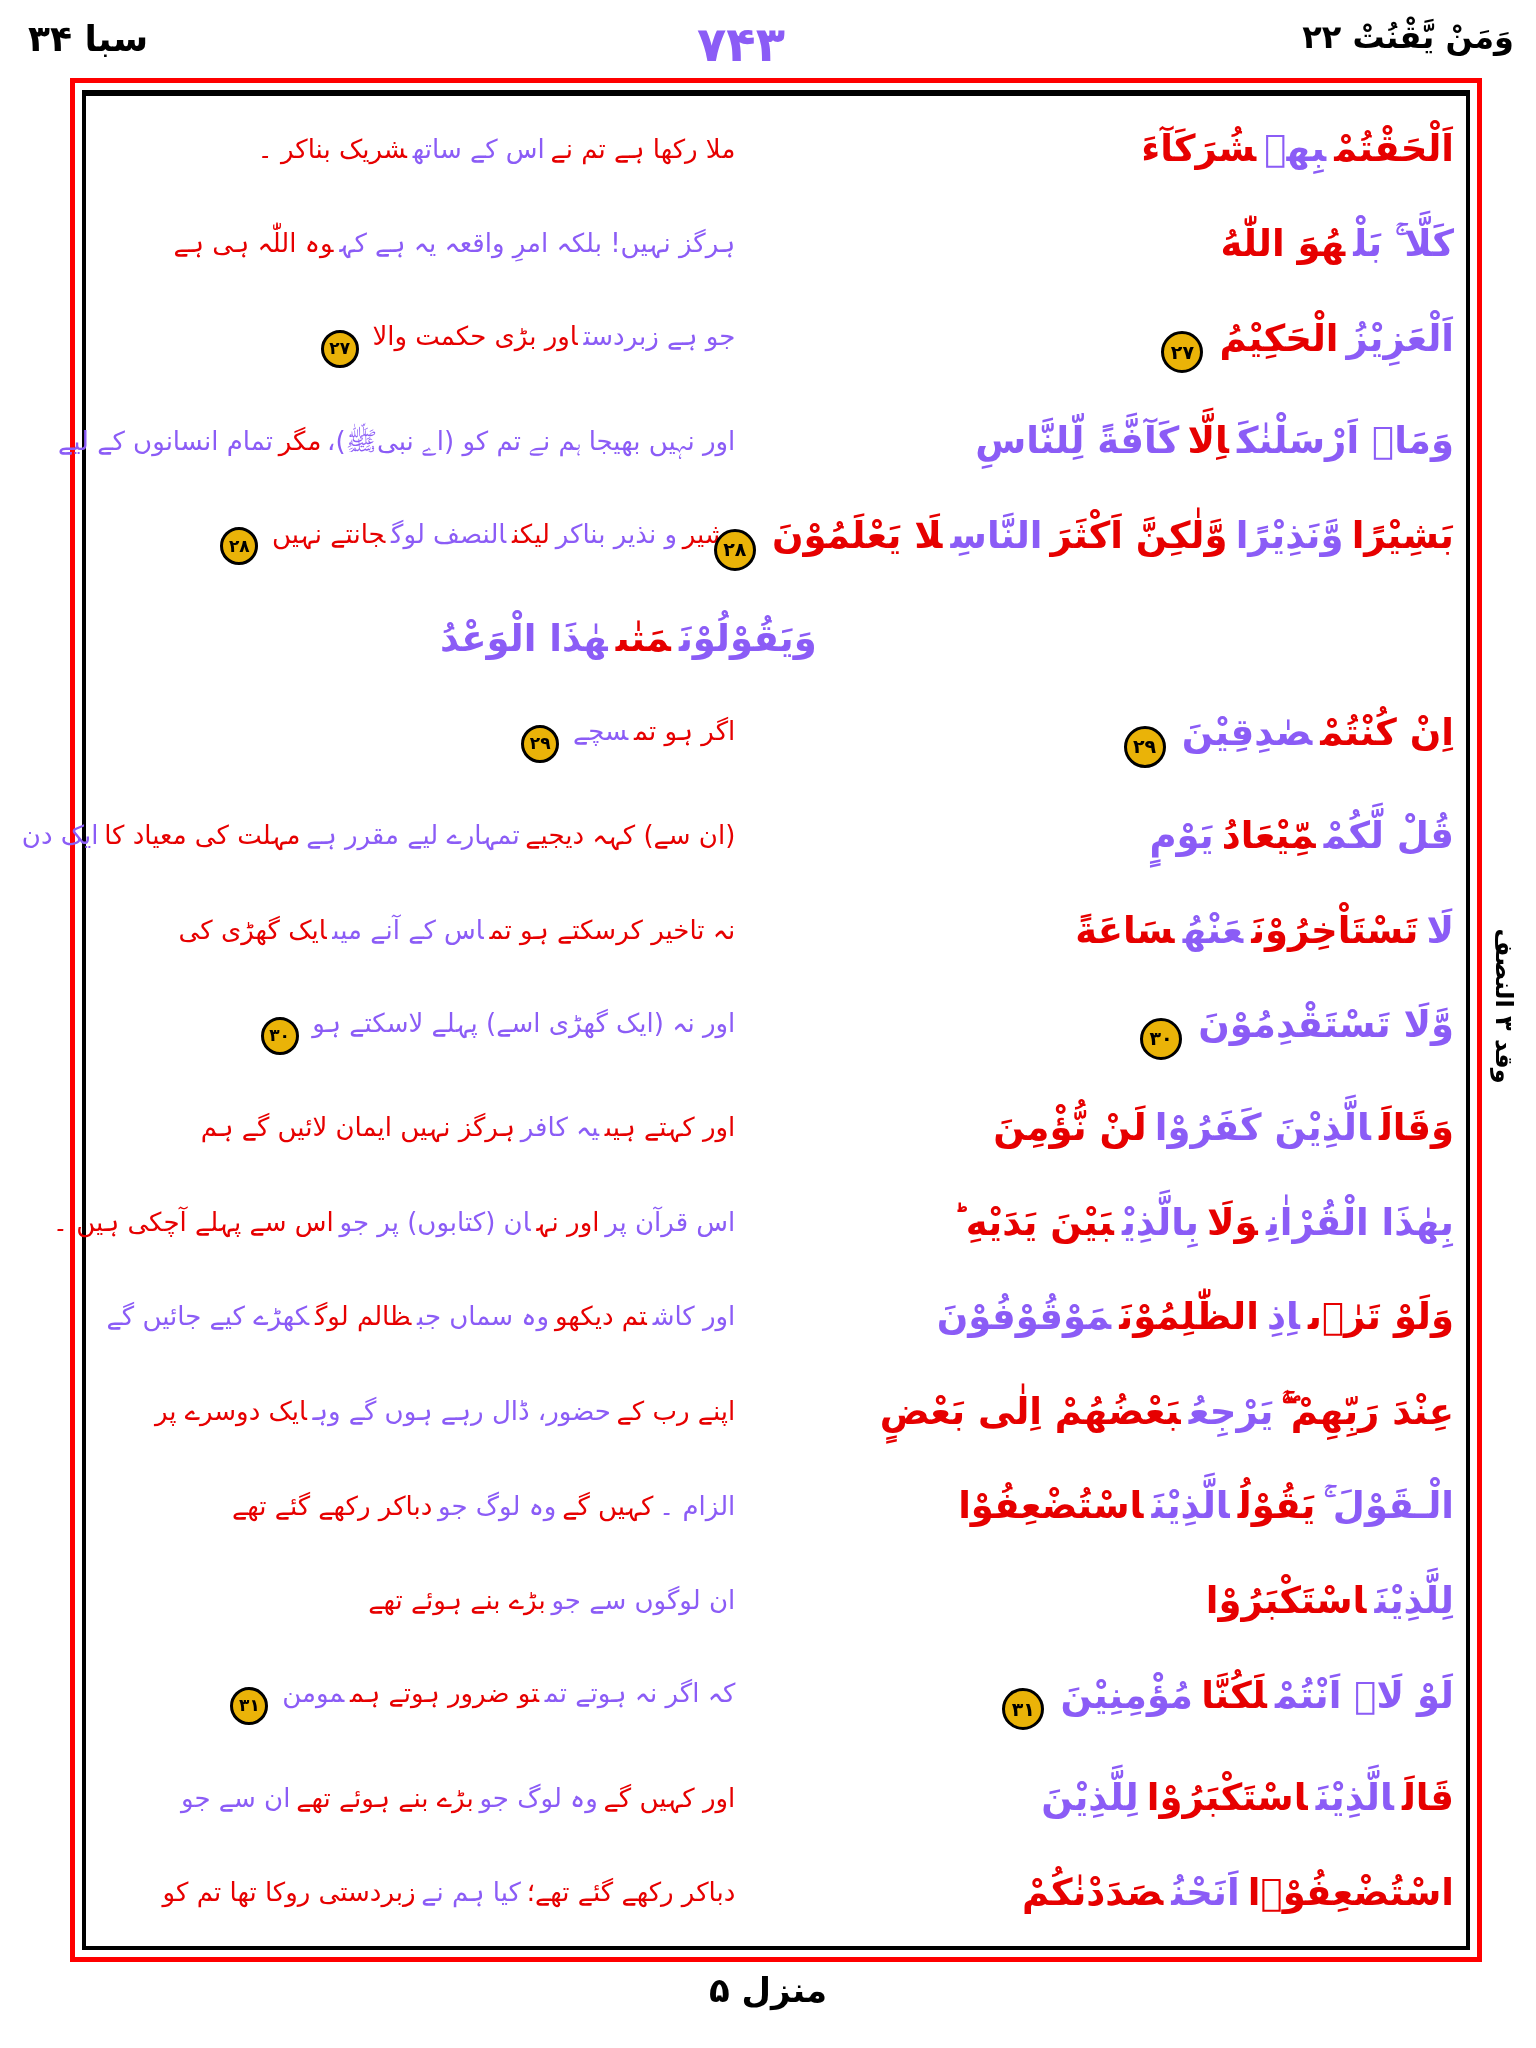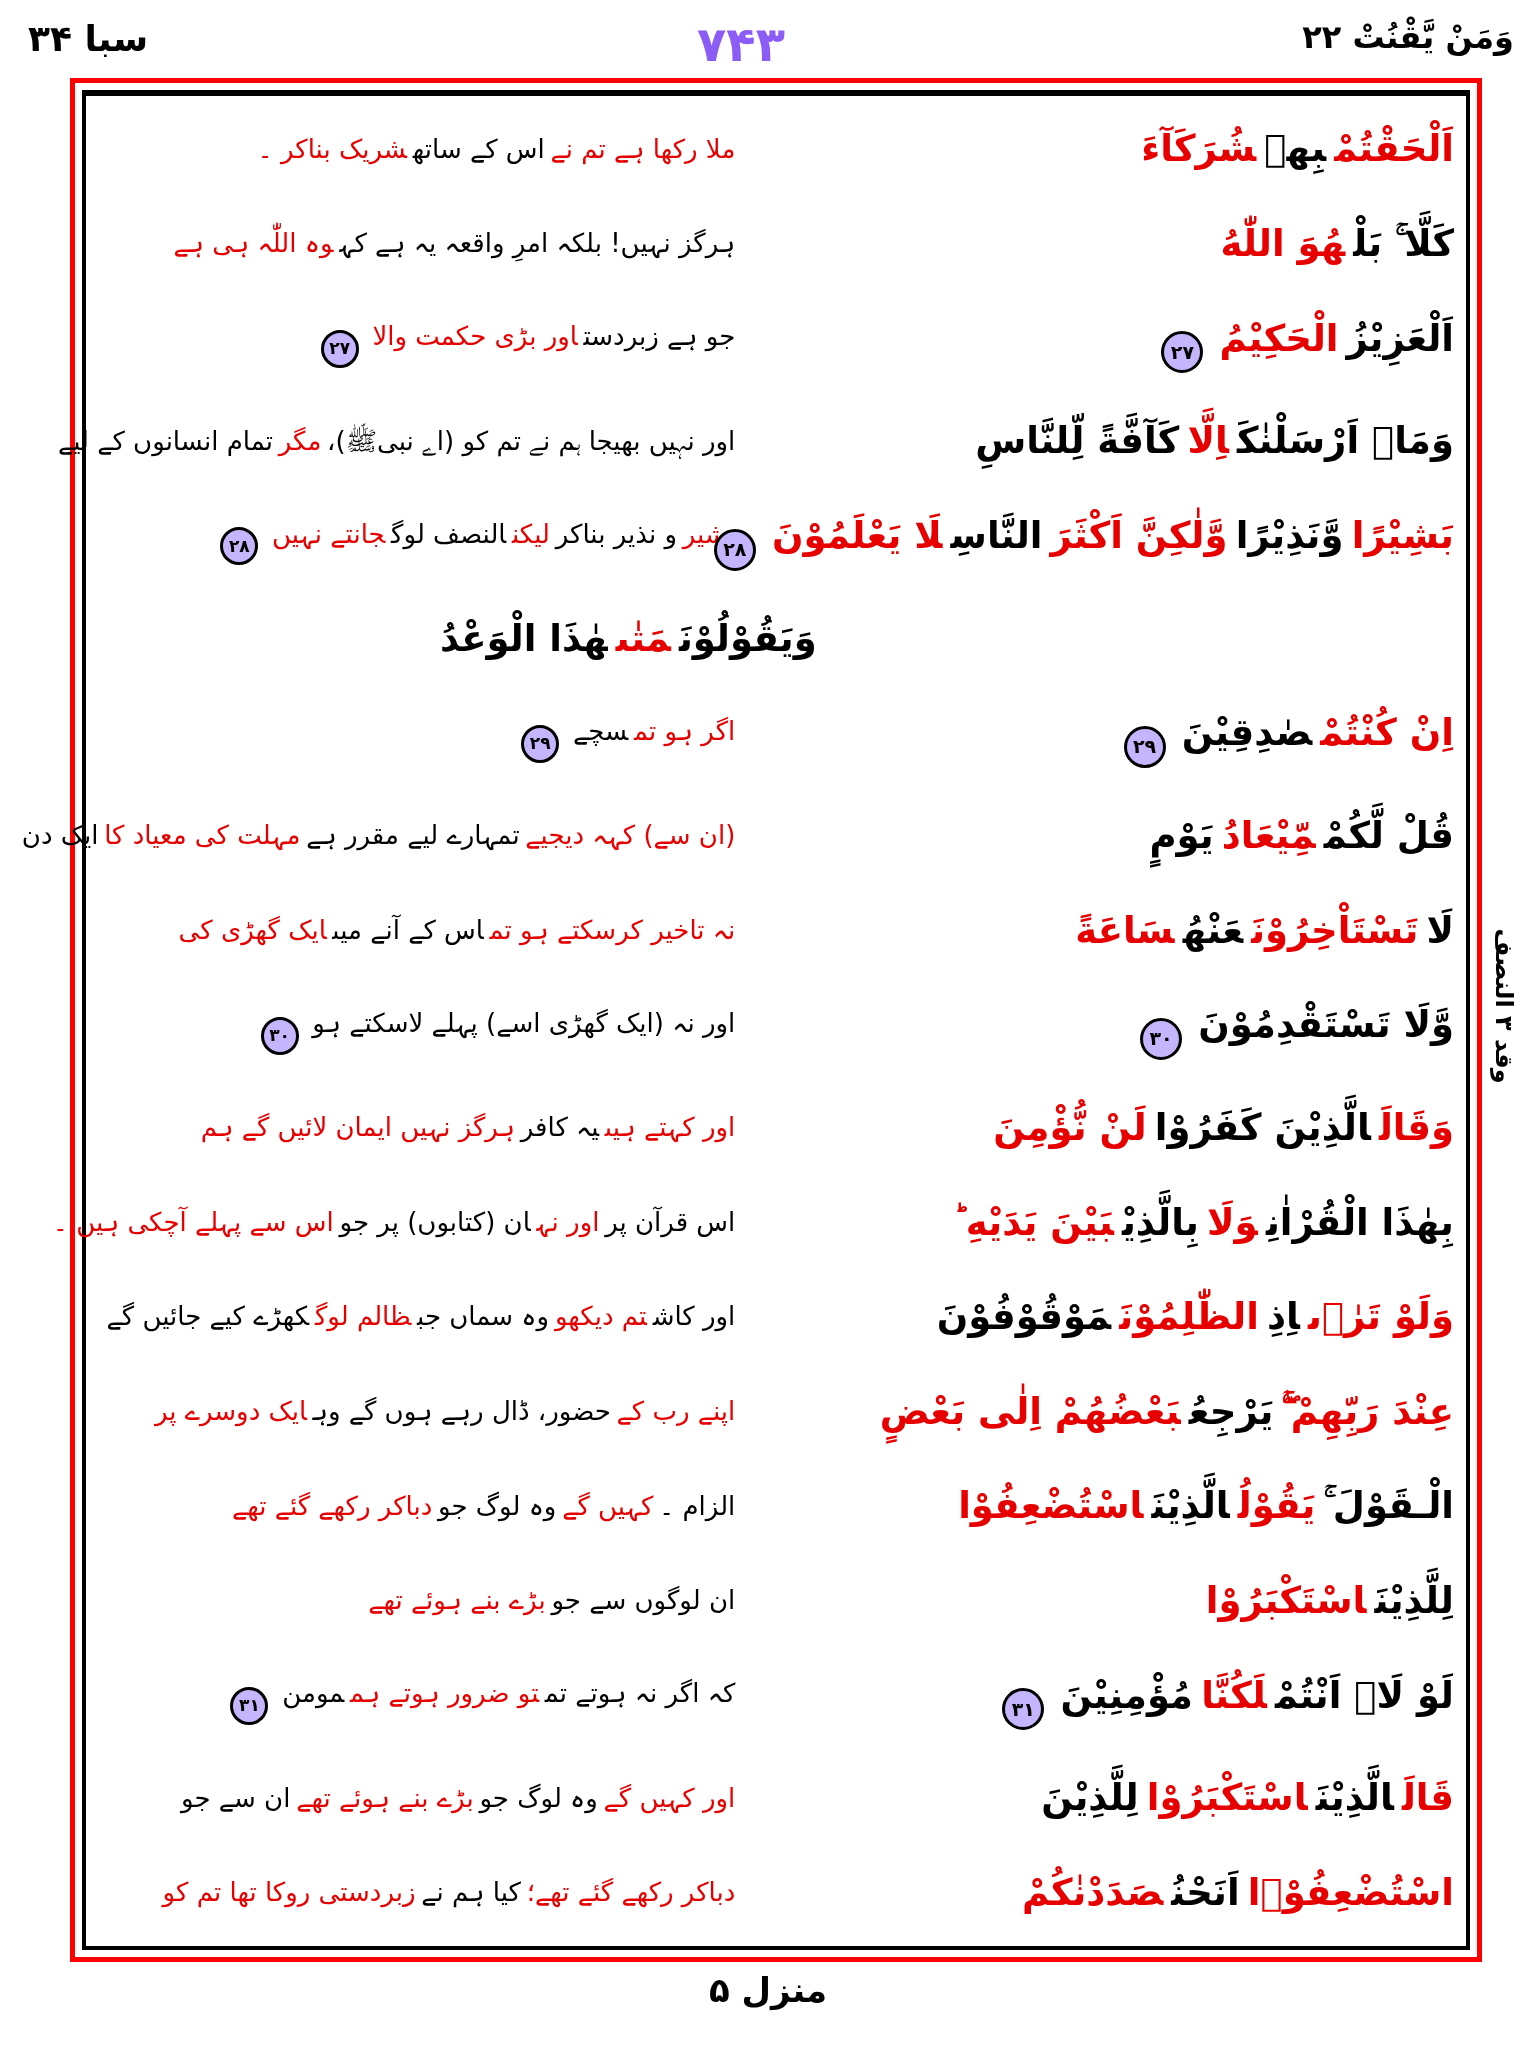--- a/index.html
+++ b/index.html
@@ -28,26 +28,26 @@
   .row{display:flex;flex-direction:row;align-items:center;}
   .ur-cell{
     width:47%;direction:rtl;text-align:right;white-space:nowrap;
     font-size:26px;font-weight:500;line-height:1.5;overflow:visible;
   }
   .ar-cell{
     width:53%;direction:rtl;text-align:right;white-space:nowrap;
     font-size:37px;font-weight:bold;line-height:1.45;overflow:visible;
   }
   .seg{margin-left:0.22em;}
-  .seg-k{color:#000000;}
+  .seg-k{color:#8b5cf6;}
   .seg-r{color:#e60000;}
   .verse-badge{
     display:inline-flex;align-items:center;justify-content:center;
     width:36px;height:36px;border:3px solid #000;border-radius:50%;
-    font-size:19px;font-weight:bold;color:#000;background:#c4b5fd;
+    font-size:19px;font-weight:bold;color:#000;background:#eab308;
     vertical-align:-8px;margin:0 8px;direction:rtl;
   }
   .ur-cell .verse-badge{width:32px;height:32px;font-size:17px;vertical-align:-9px;}
   
   .side-tab{
     position:absolute;left:1352px;top:990px;width:300px;height:32px;
     transform:rotate(90deg);transform-origin:center;
     direction:rtl;text-align:center;font-size:24px;font-weight:bold;color:#000;
   }
   .footer{

